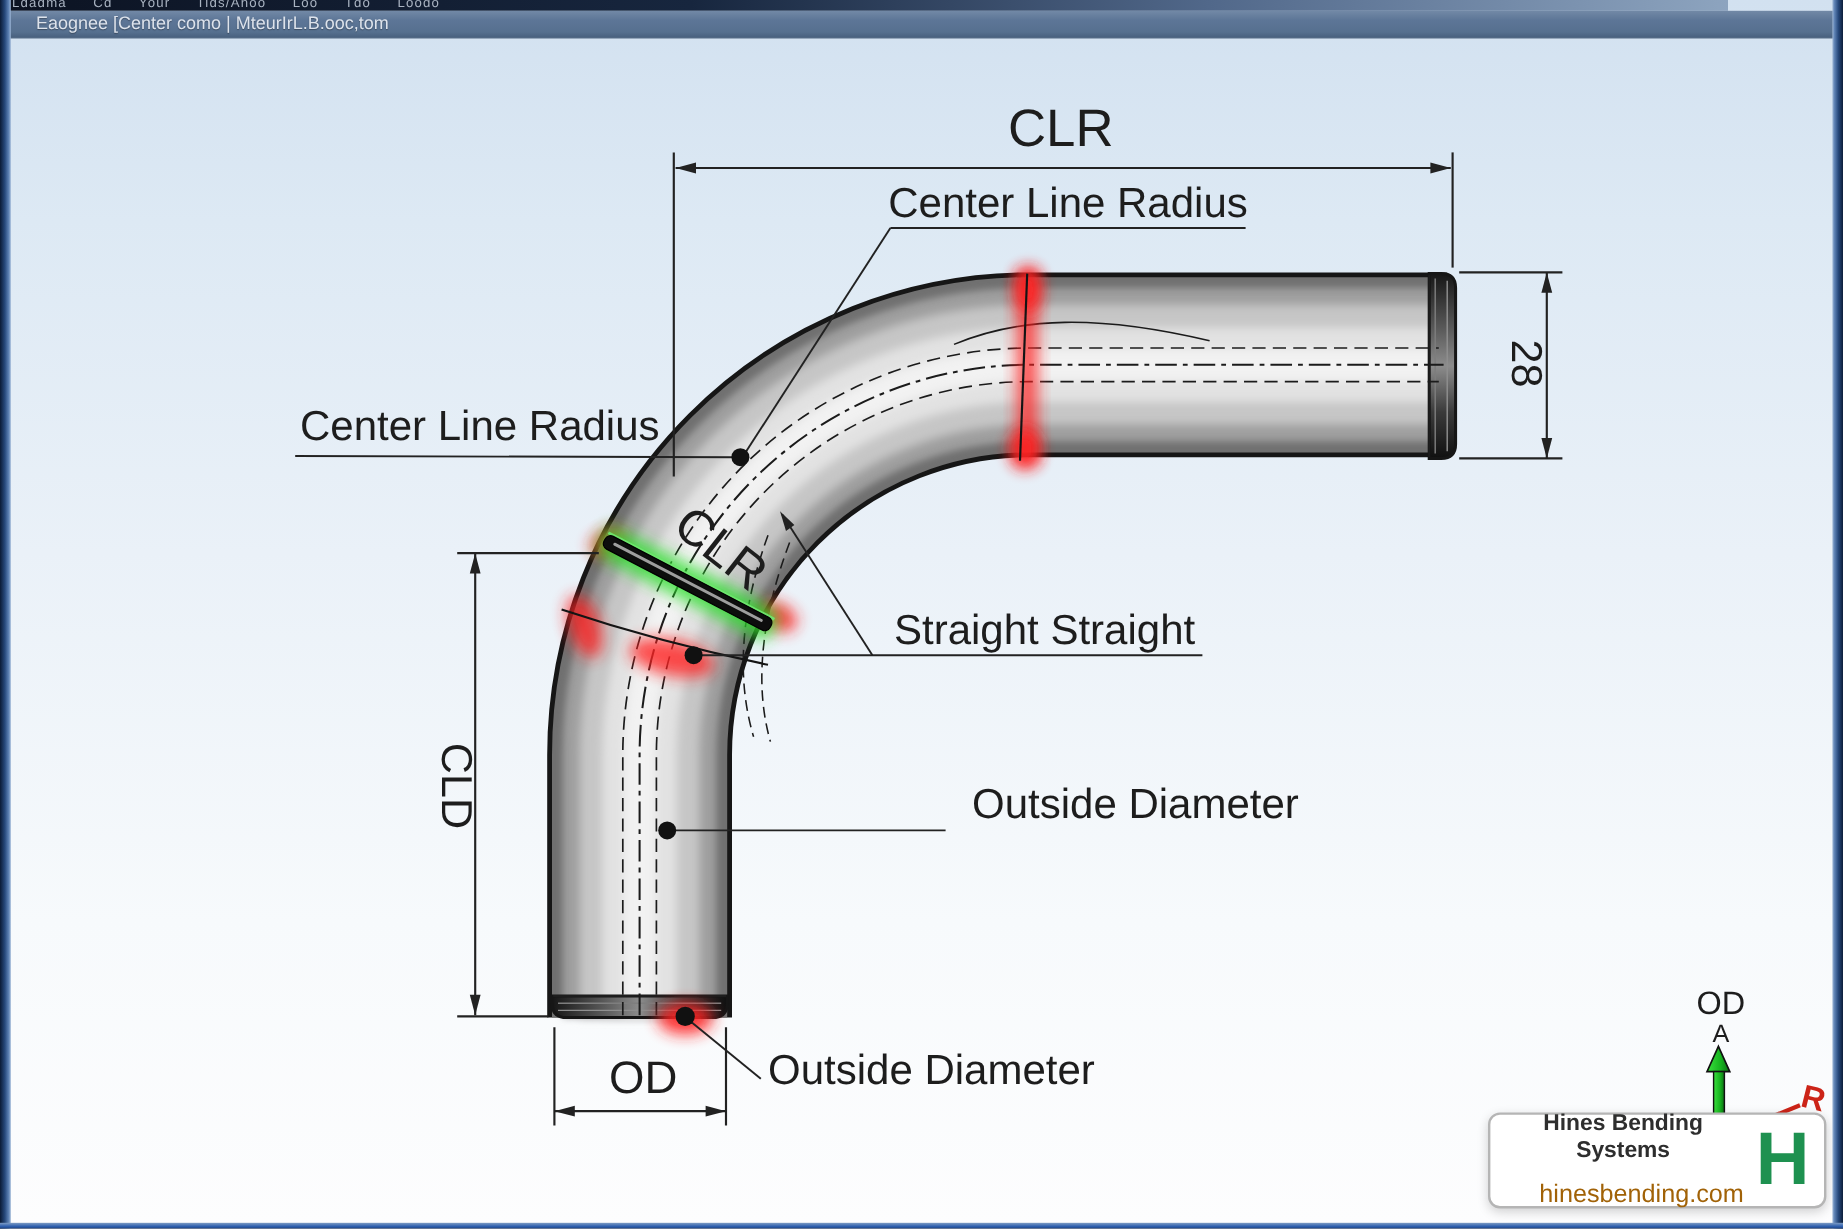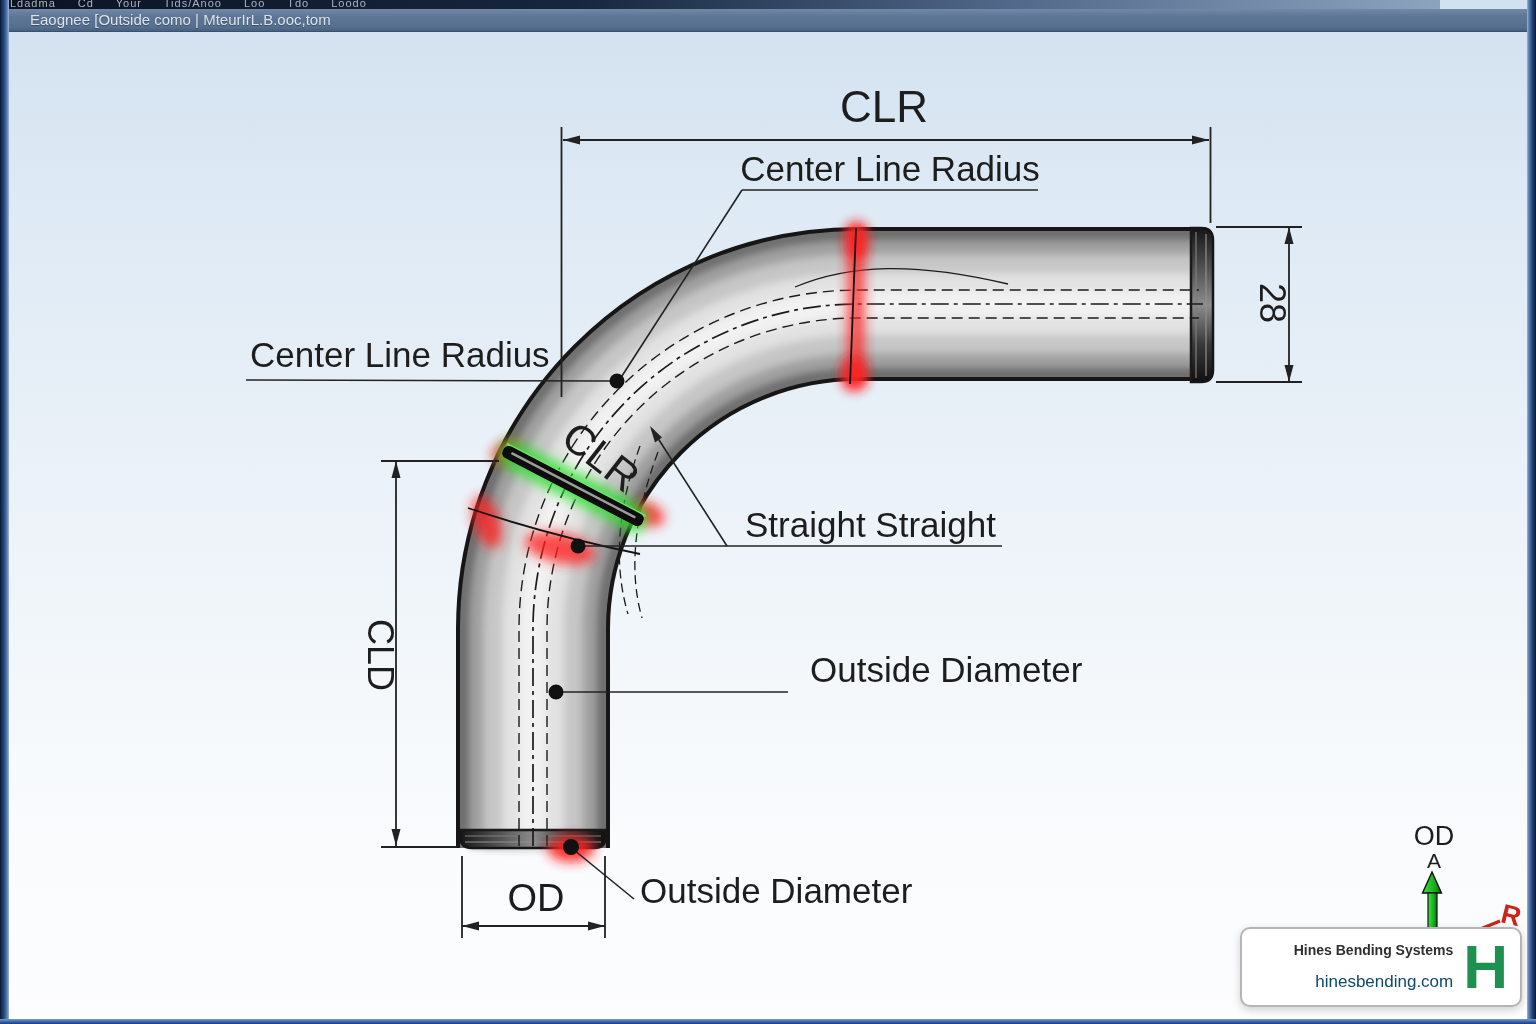--- a/index.html
+++ b/index.html
@@ -27,22 +27,22 @@
   .lbl-dim-rot{font-size:36px;}
   .lbl-clr-pipe{font-size:42px;}
   .axis-od{font-size:27px;}
   .axis-a{font-size:21px;}
   .axis-r{font-size:27px;font-weight:bold;fill:#cc2418;}
   .brand-card{position:absolute;left:1240px;top:927px;width:282px;height:80px;z-index:30;
        background:#fff;border:2px solid #b5b5b5;border-radius:10px;
        box-shadow:0 3px 9px rgba(0,0,0,.18);display:flex;align-items:center;
        padding:0 12px 0 10px;box-sizing:border-box;}
   .brand-text{flex:1;text-align:right;padding-right:10px;}
-  .brand-name{font-size:14px;font-weight:bold;color:#2e2e2e;line-height:1.15;}
-  .brand-url{font-size:17px;color:#0c4a6e;margin-top:14px;}
+  .brand-name{font-size:19px;font-weight:bold;color:#2e2e2e;line-height:1.15;text-align:center;}
+  .brand-url{font-size:21px;color:#a16207;margin-top:14px;}
   .brand-logo{font-size:62px;font-weight:bold;color:#1e9150;line-height:.85;}
 </style>
 </head>
 <body>
 
 <div class="app">
 
   <svg class="canvas" width="1536" height="1024" viewBox="0 0 1536 1024">
     <defs>
       <filter id="b6" x="-60%" y="-60%" width="220%" height="220%">
@@ -208,21 +208,21 @@
       </g>
       <line x1="1478" y1="930" x2="1500" y2="921" stroke="#cc2418" stroke-width="3.5"></line>
       <text class="axis-r" transform="translate(1509 924) rotate(14)" text-anchor="middle">R</text>
     </g>
   </svg>
 
   <div class="menu-strip">
     <span>Ldadma   Cd   Your   Tids/Anoo   Loo   Tdo   Loodo</span>
   </div>
   <div class="title-bar">
-    <span>Eaognee [Outside como | MteurIrL.B.ooc,tom</span>
+    <span>Eaognee [Center como | MteurIrL.B.ooc,tom</span>
   </div>
   <div class="edge-left"></div>
   <div class="edge-right"></div>
   <div class="edge-bottom"></div>
 
   <div class="brand-card">
     <div class="brand-text">
       <div class="brand-name">Hines Bending Systems</div>
       <div class="brand-url">hinesbending.com</div>
     </div>

